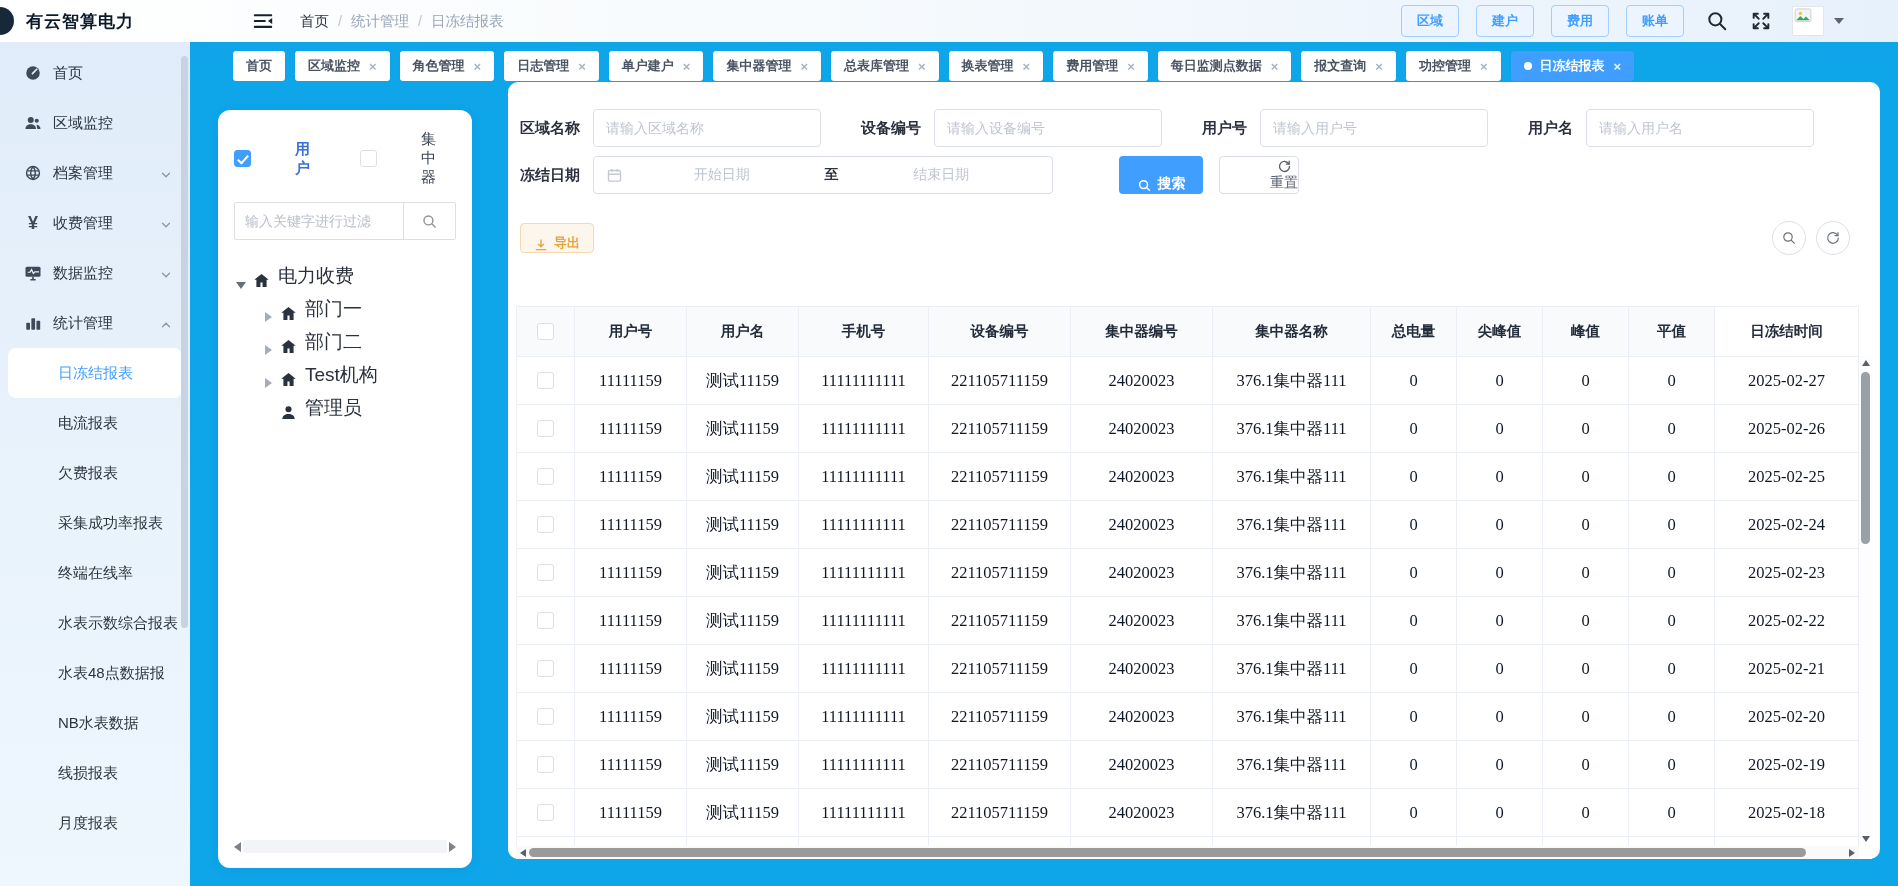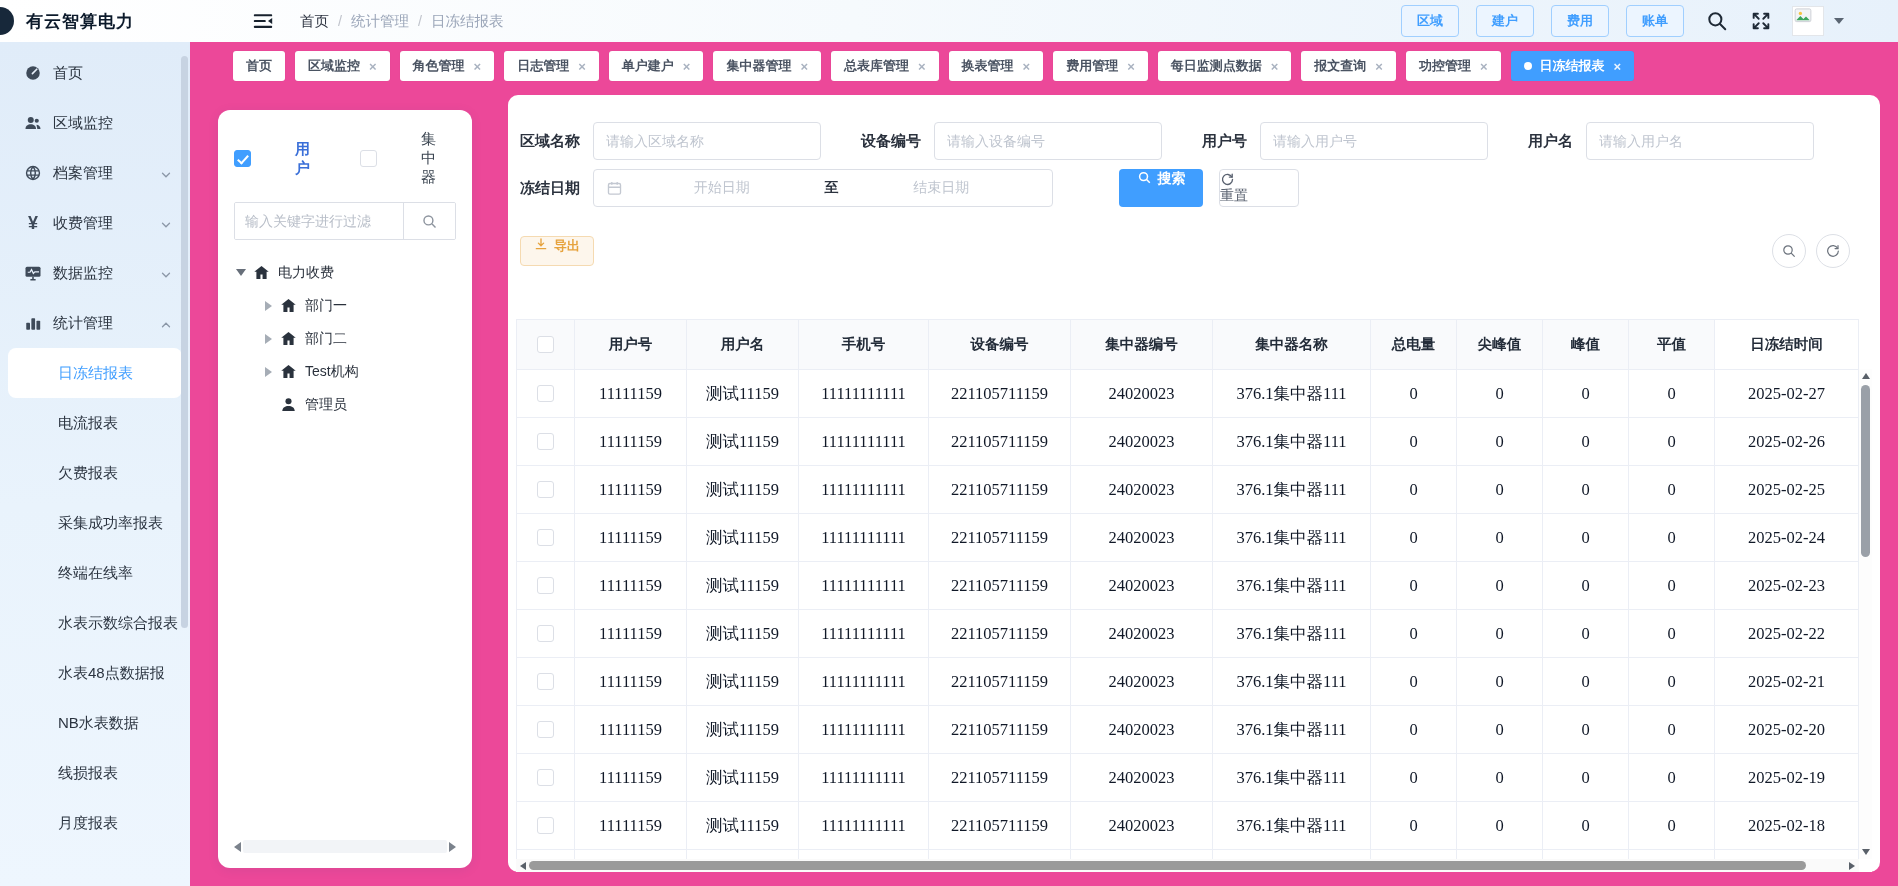--- a/index.html
+++ b/index.html
@@ -1,18 +1,18 @@
 <!DOCTYPE html>
 <html><head>
 <meta charset="utf-8">
 <style>
   * { margin:0; padding:0; box-sizing:border-box; }
   html,body { width:1898px; height:886px; }
   body { font-family:"Liberation Sans", sans-serif; }
-  .app { position:relative; width:1898px; height:886px; background:#ec4899; overflow:hidden; }
+  .app { position:relative; width:1898px; height:886px; background:#0ea5e9; overflow:hidden; }
 
   
   .topbar { position:absolute; left:0; top:0; width:100%; height:42px;
             background:linear-gradient(90deg,#ffffff 0%, #f6fafd 45%, #e7f1fb 100%);
             display:flex; align-items:center; z-index:5; }
   .logo-wrap { width:190px; height:100%; display:flex; align-items:center; position:relative; overflow:hidden; flex:0 0 auto;}
   .logo-circle { position:absolute; left:-14px; top:7px; width:28px; height:28px; border-radius:50%; background:#17283a; }
   .logo-text { margin-left:26px; font-size:17px; font-weight:bold; color:#0c1a2b; letter-spacing:1px; }
   .fold-btn { margin-left:62px; width:22px; height:22px; color:#17212d; cursor:pointer; flex:0 0 auto;}
   .breadcrumb { display:flex; align-items:center; margin-left:26px; font-size:14.5px; white-space:nowrap; }
@@ -55,44 +55,44 @@
   .cb.checked::after { content:""; position:absolute; left:5px; top:1.5px; width:4px; height:9px;
                        border:solid #fff; border-width:0 2px 2px 0; transform:rotate(42deg); }
   .cb-label-on { font-size:15px; font-weight:bold; color:#3a6fd8; margin-right:14px; }
   .cb-label-off { font-size:15px; color:#3a4450; }
   .tree-refresh { margin-left:auto; width:22px; height:22px; color:#1d2835; cursor:pointer; }
   .tree-search { display:flex; margin-top:15px; height:38px; border:1px solid #dcdfe6; border-radius:2px; overflow:hidden; }
   .tree-search input { flex:1; border:none; outline:none; padding:0 10px; font-size:14px; color:#303133; min-width:0; font-family:inherit;}
   .tree-search input::placeholder { color:#b8bec8; }
   .tree-search-btn { width:52px; border-left:1px solid #dcdfe6; background:#fff; display:flex; align-items:center; justify-content:center; color:#8d949e; cursor:pointer; }
   .tree { margin-top:16px; }
-  .tnode { display:flex; align-items:center; height:33px; font-size:14px; color:#2a313c; cursor:pointer; }
+  .tnode { display:flex; align-items:flex-end; height:33px; font-size:19px; color:#2a313c; cursor:pointer; }
   .tnode .tcaret { width:14px; display:flex; justify-content:center; margin-right:5px; flex:0 0 auto;}
   .car-down { width:0; height:0; border-left:5.5px solid transparent; border-right:5.5px solid transparent; border-top:7px solid #676f7a; }
   .car-right { width:0; height:0; border-top:5.5px solid transparent; border-bottom:5.5px solid transparent; border-left:7px solid #a6adb6; }
   .tnode .ticon { width:17px; height:17px; color:#2a323d; margin-right:8px; flex:0 0 auto;}
   .tnode.lvl1 { padding-left:27px; }
   .tree-hscroll { position:absolute; left:16px; right:16px; bottom:14px; height:15px; display:flex; align-items:center; }
   .tree-hscroll .tr-track { flex:1; height:13px; background:#f2f4f7; margin:0 2px; border-radius:2px;}
   .arr-left { width:0; height:0; border-top:5.5px solid transparent; border-bottom:5.5px solid transparent; border-right:7px solid #7b828c; cursor:pointer;}
   .arr-right { width:0; height:0; border-top:5.5px solid transparent; border-bottom:5.5px solid transparent; border-left:7px solid #7b828c; cursor:pointer;}
 
   
-  .main-card { position:absolute; left:508px; top:95px; width:1372px; height:777px; background:#fff; border-radius:10px; padding:27px 8px 0 8px; }
+  .main-card { position:absolute; left:508px; top:82px; width:1372px; height:777px; background:#fff; border-radius:10px; padding:27px 8px 0 8px; }
   .frow { display:flex; align-items:center; padding-left:4px; }
   .fgroup { display:flex; align-items:center; margin-right:40px; }
   .flabel { font-size:15px; font-weight:bold; color:#2b323e; margin-right:13px; white-space:nowrap; }
   .finput { width:228px; height:38px; border:1px solid #dcdfe6; border-radius:4px; padding:16px 12px; font-size:14px; color:#303133; outline:none; font-family:inherit;}
   .finput::placeholder { color:#bfc5cf; }
   .frow2 { margin-top:9px; }
   .date-range { width:460px; height:38px; border:1px solid #dcdfe6; border-radius:4px; display:flex; align-items:center; padding:0 12px; cursor:pointer;}
   .date-range .cal { width:17px; height:17px; color:#c3c8d1; flex:0 0 auto;}
   .dr-ph { flex:1; text-align:center; font-size:14px; color:#bfc5cf; }
   .dr-sep { font-size:14px; font-weight:bold; color:#2b323e; padding:0 4px;}
-  .btn { height:38px; border-radius:4px; font-size:14px; display:inline-flex; align-items:flex-start; justify-content:center; cursor:pointer; border:1px solid transparent; font-family:inherit;}
+  .btn { height:38px; border-radius:4px; font-size:14px; display:inline-flex; align-items:flex-end; justify-content:center; cursor:pointer; border:1px solid transparent; font-family:inherit;}
   .btn svg { margin-right:6px; }
   .btn-search { background:#409eff; color:#fff; width:84px; margin-left:26px; font-weight:bold;}
   .btn-reset { background:#fff; color:#5a6270; border-color:#dcdfe6; width:80px; margin-left:16px;flex-direction:column; }
   .toolrow { margin-top:27px; display:flex; align-items:center; padding:0 4px;}
   .btn-export { height:30px; background:#fdf6ec; border-color:#f5dab1; color:#e6a23c; font-size:13px; font-weight:bold; padding:0 13px; }
   .circle-btns { margin-left:auto; display:flex; gap:10px; margin-right:18px;}
   .cbtn { width:34px; height:34px; border-radius:50%; border:1px solid #dde0e6; background:#fff; color:#6b727c; display:flex; align-items:center; justify-content:center; cursor:pointer; }
 
   
   .table-wrap { position:relative; margin-top:51px; height:553px; overflow:hidden; background:#fff; }

